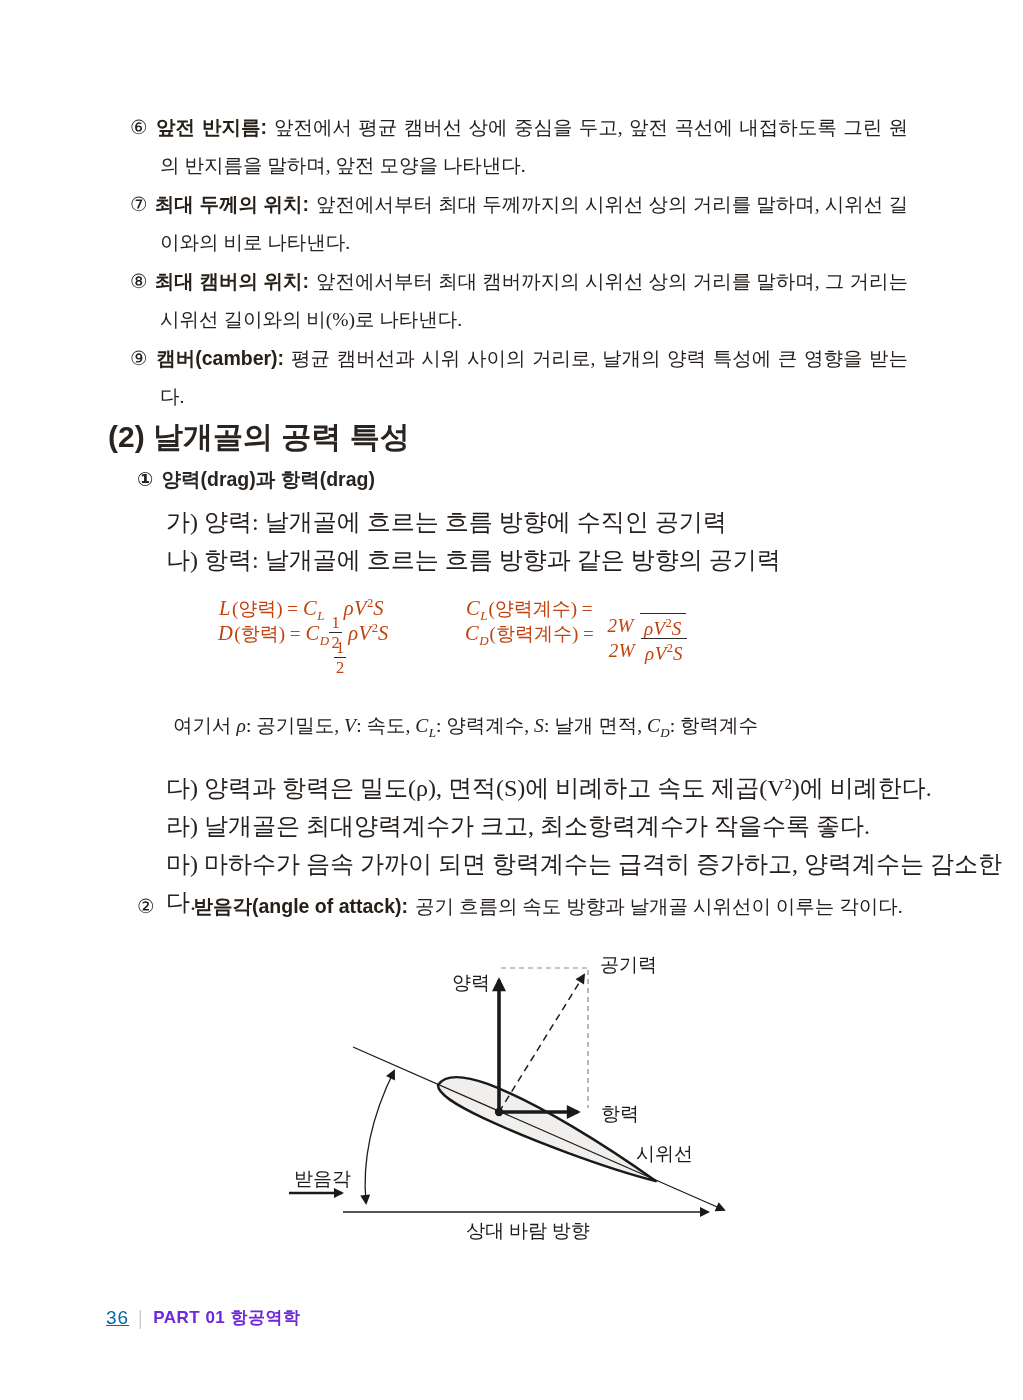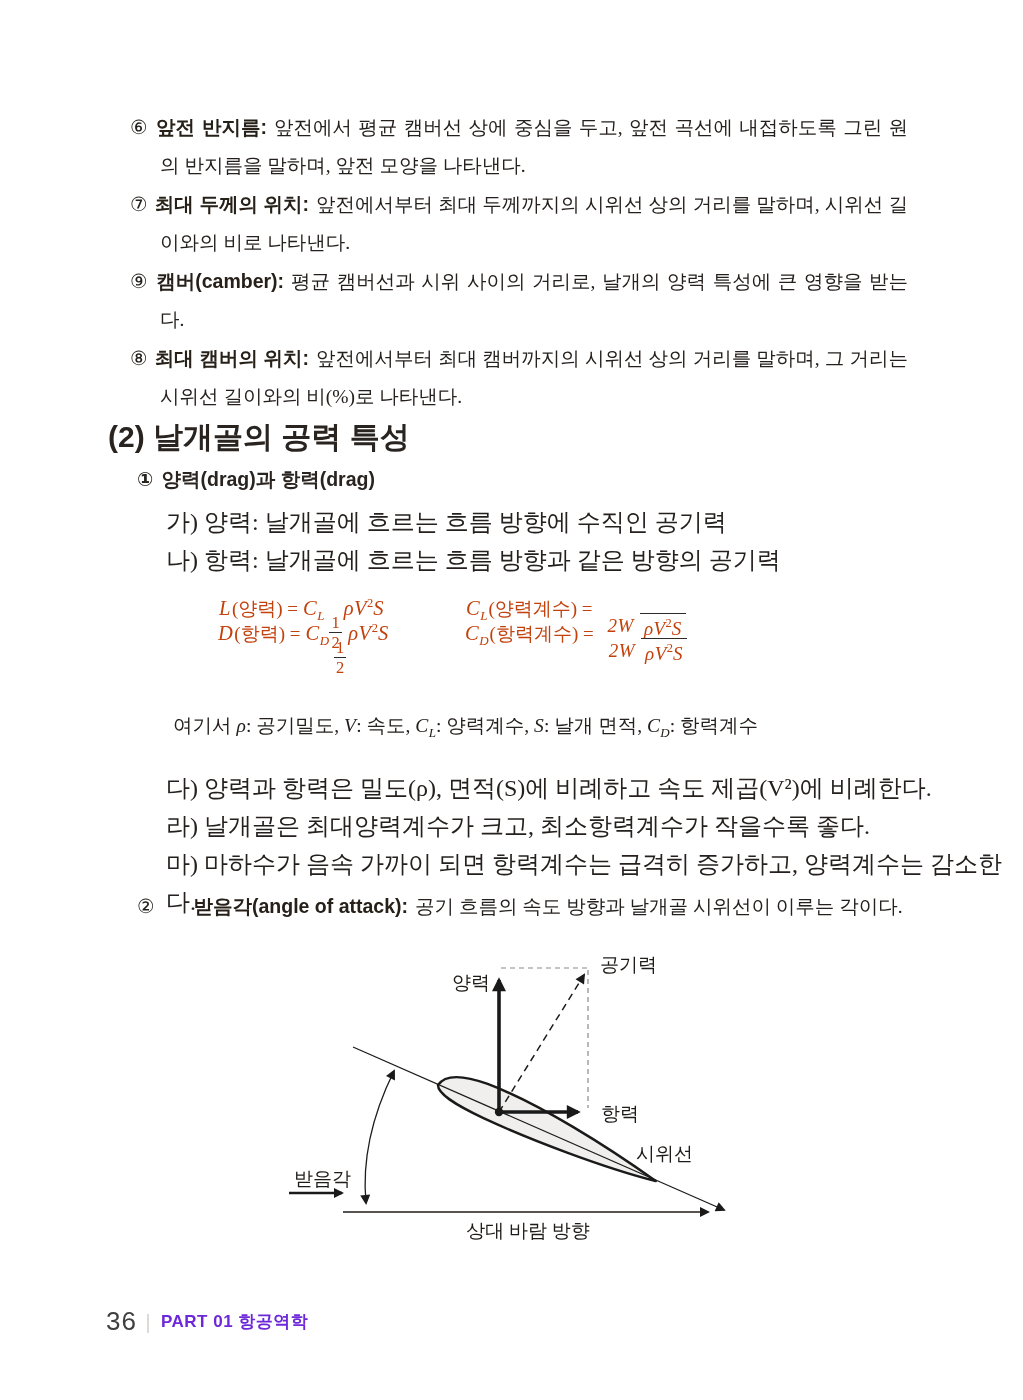--- a/index.html
+++ b/index.html
@@ -69,38 +69,38 @@
     font-family:"Liberation Sans","DejaVu Sans",sans-serif; font-weight:700;
     color:#262019; margin-right:7px;margin-left:32px;
   }
   
   .figure { position:absolute; left:255px; top:943px;text-align:center; }
   .figure text { font-family:"Liberation Serif","DejaVu Serif",serif; font-size:19px; fill:#1f1b18; }
   
   .footer { position:absolute; left:106px; top:1306px; display:flex; align-items:center; }
   .footer .pgnum {
     font-family:"Liberation Sans","DejaVu Sans",sans-serif;
-    font-size:26px; color:#404040; letter-spacing:1px;
+    font-size:19px; color:#0369a1; letter-spacing:1px;text-decoration:underline;
   }
   .footer .sep { color:#c3bab3; font-size:20px; margin:0 11px 0 9px; font-weight:300; }
   .footer .part {
     font-family:"Liberation Sans","DejaVu Sans",sans-serif; font-weight:700;
     font-size:17px; color:#6d28d9; letter-spacing:0.5px;
   }
 </style>
 </head>
 <body>
 
 <div class="page">
 
   <div class="terms">
     <div class="term-item"><span class="marker">⑥</span><b class="term">앞전 반지름:</b><span class="desc">앞전에서 평균 캠버선 상에 중심을 두고, 앞전 곡선에 내접하도록 그린 원의 반지름을 말하며, 앞전 모양을 나타낸다.</span></div>
     <div class="term-item"><span class="marker">⑦</span><b class="term">최대 두께의 위치:</b><span class="desc">앞전에서부터 최대 두께까지의 시위선 상의 거리를 말하며, 시위선 길이와의 비로 나타낸다.</span></div>
+    <div class="term-item"><span class="marker">⑧</span><b class="term">최대 캠버의 위치:</b><span class="desc">앞전에서부터 최대 캠버까지의 시위선 상의 거리를 말하며, 그 거리는 시위선 길이와의 비(%)로 나타낸다.</span></div>
     <div class="term-item"><span class="marker">⑨</span><b class="term">캠버(camber):</b><span class="desc">평균 캠버선과 시위 사이의 거리로, 날개의 양력 특성에 큰 영향을 받는다.</span></div>
-    <div class="term-item"><span class="marker">⑧</span><b class="term">최대 캠버의 위치:</b><span class="desc">앞전에서부터 최대 캠버까지의 시위선 상의 거리를 말하며, 그 거리는 시위선 길이와의 비(%)로 나타낸다.</span></div>
   </div>
 
   <div class="h2">(2) 날개골의 공력 특성</div>
 
   <div class="h3"><span class="marker">①</span><span>양력(drag)과 항력(drag)</span></div>
 
   <div class="ab-items">
     <div class="line"><span class="marker">가)</span><span>양력: 날개골에 흐르는 흐름 방향에 수직인 공기력</span></div>
     <div class="line"><span class="marker">나)</span><span>항력: 날개골에 흐르는 흐름 방향과 같은 방향의 공기력</span></div>
   </div>

